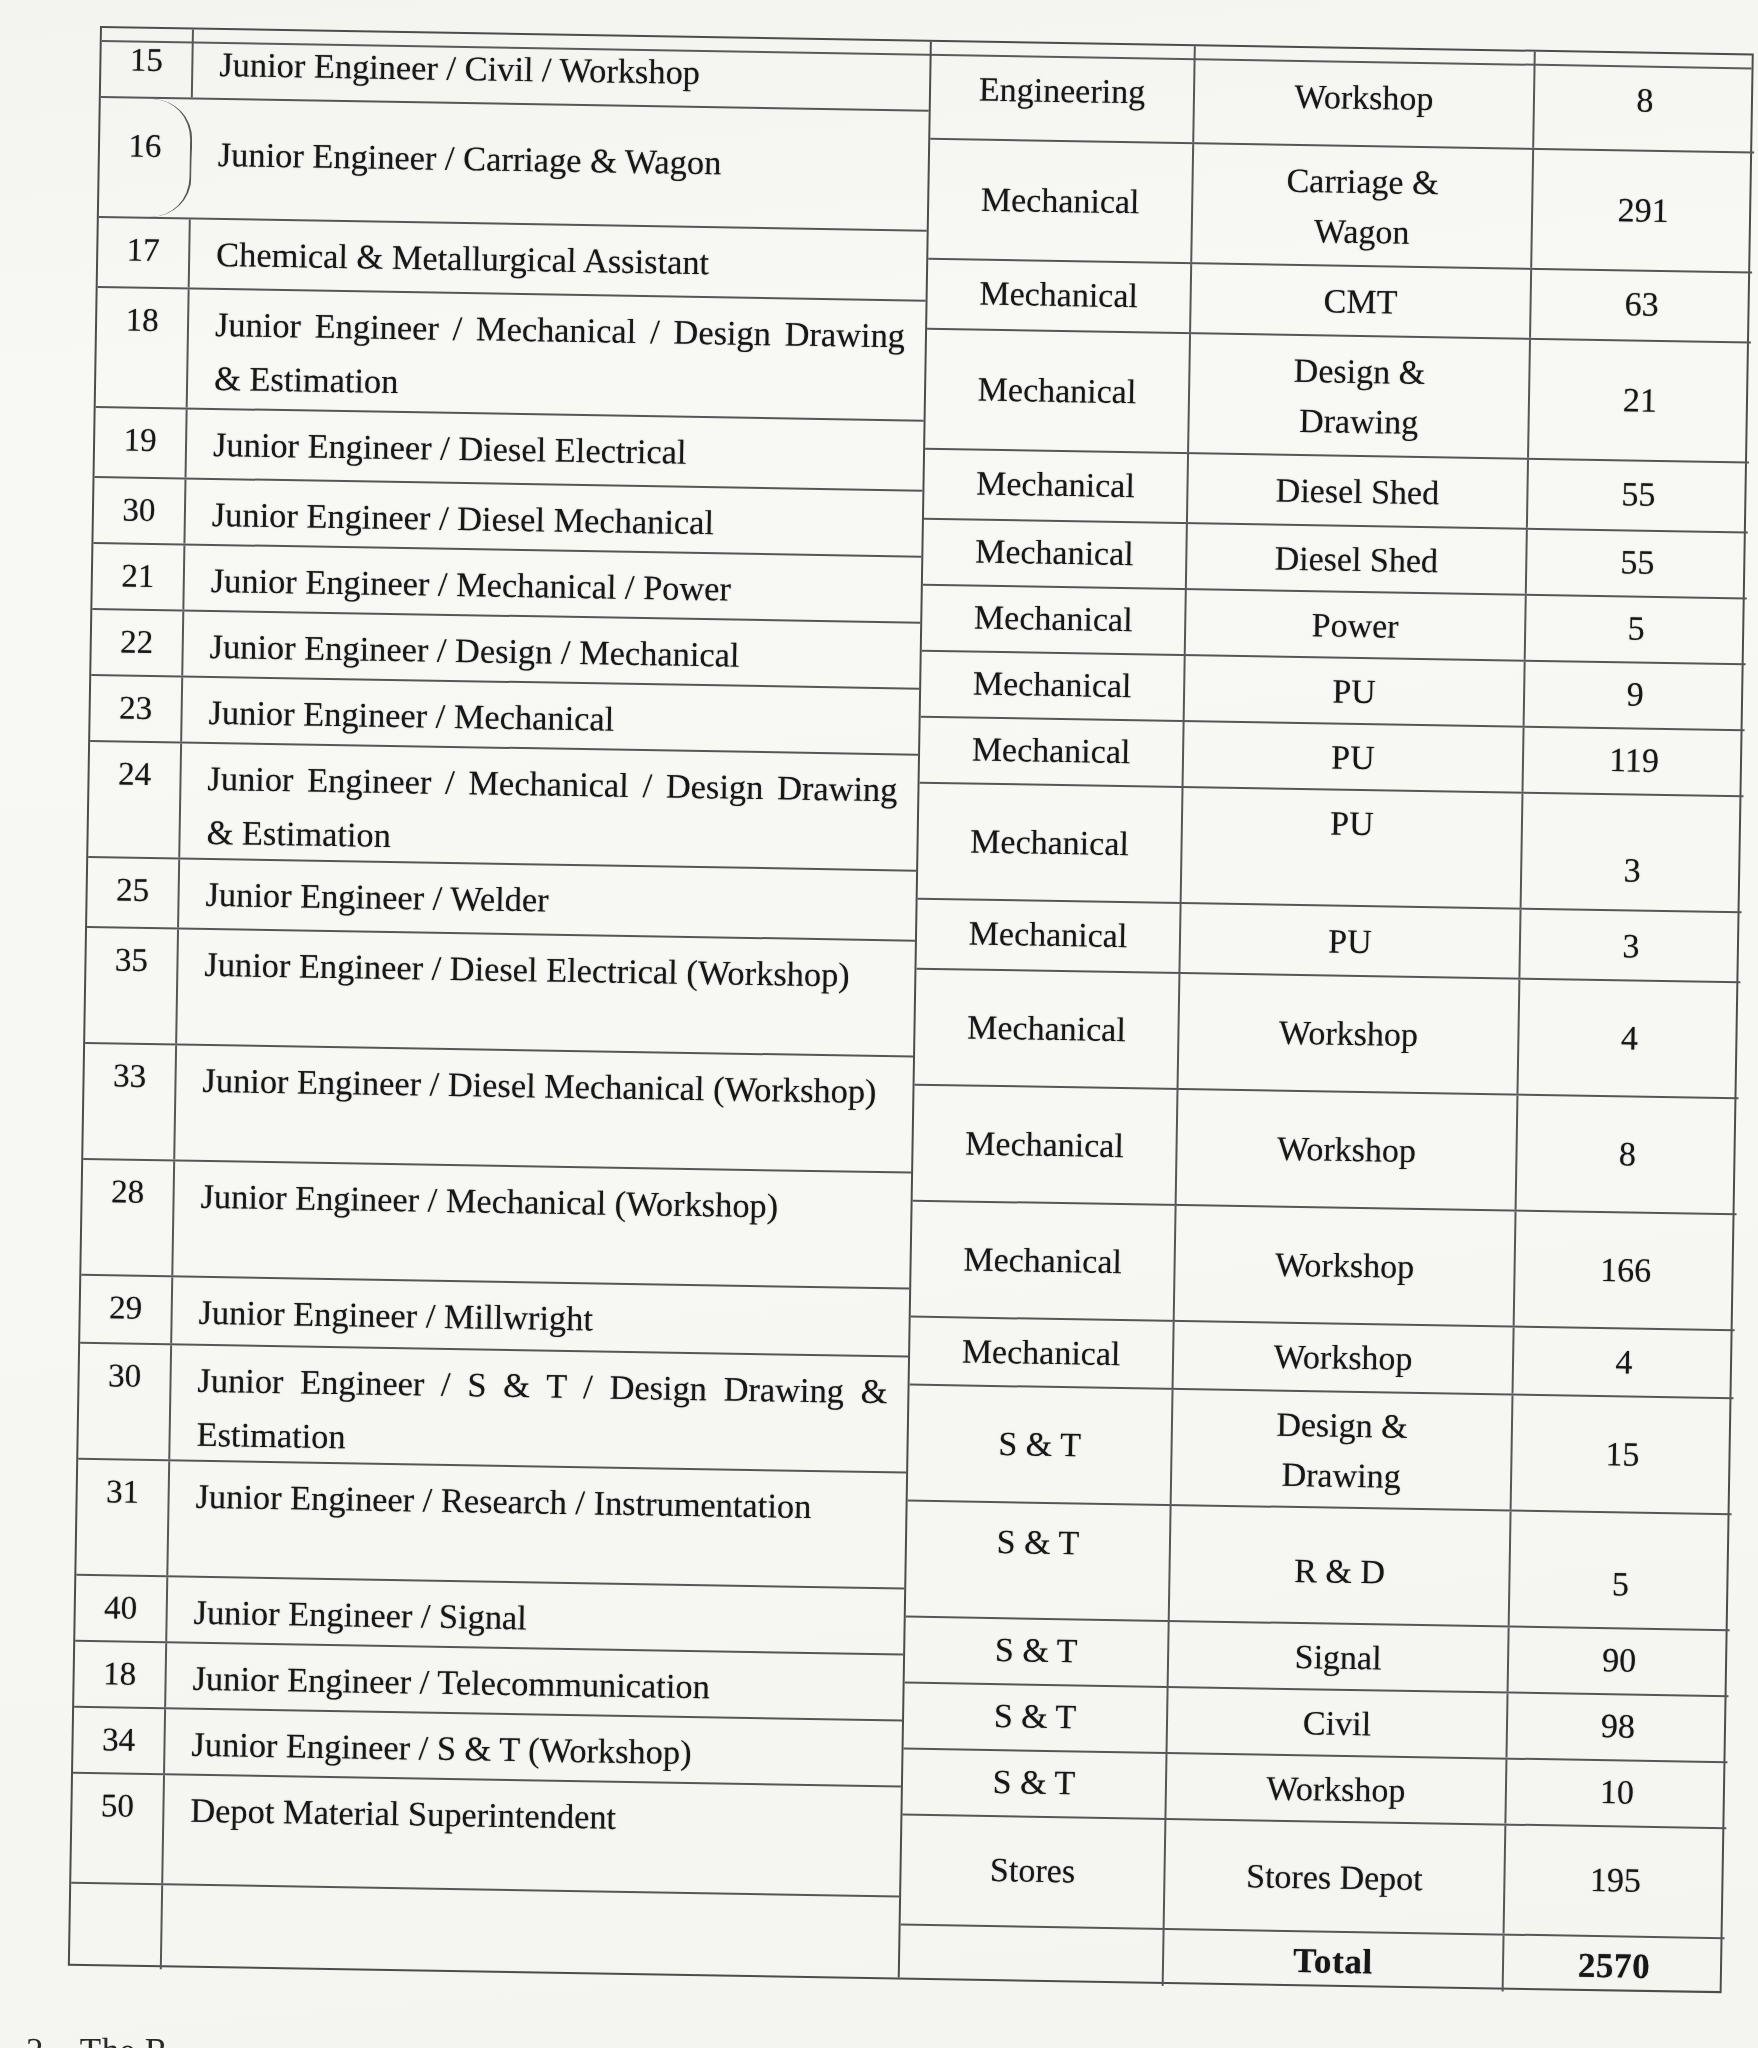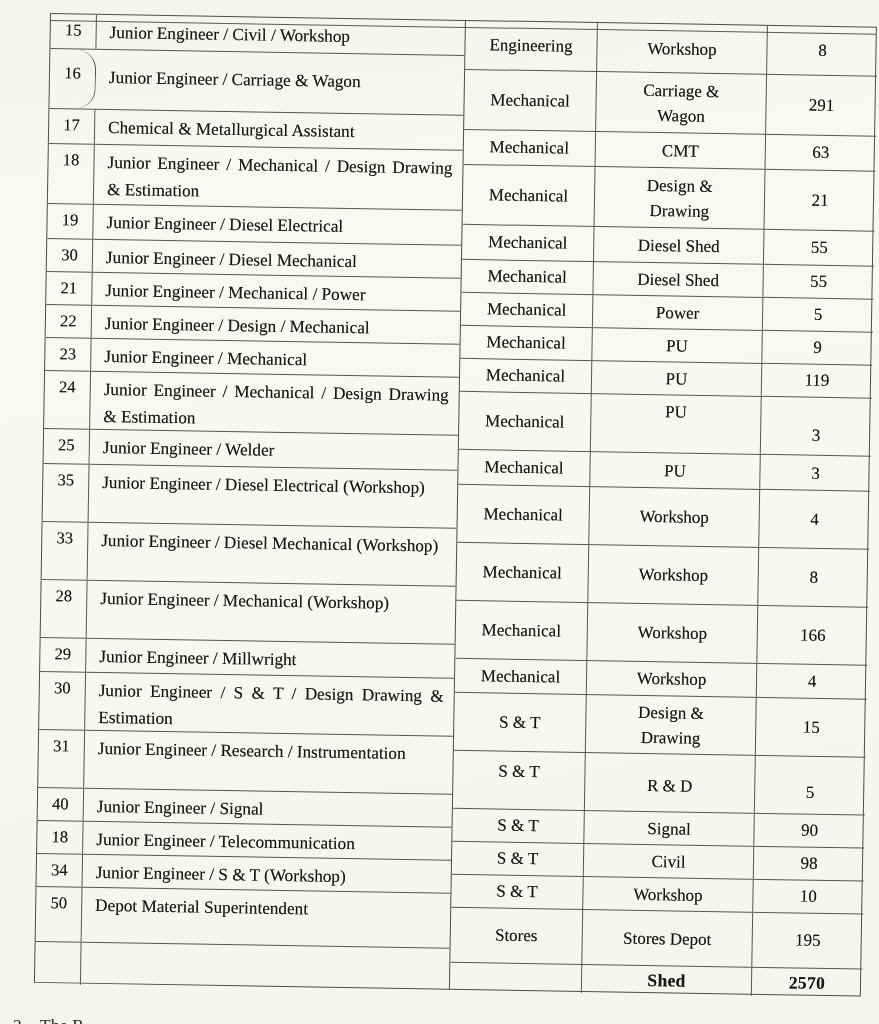--- a/index.html
+++ b/index.html
@@ -289,20 +289,20 @@
       <div class="rrow" style="height: 55px;">
         <div class="cell-dept">Stores</div>
         <div class="cell-unit">
           <div class="in">Stores Depot</div>
         </div>
         <div class="cell-cnt">195</div>
       </div>
       <div class="rrow" style="height: 28px;">
         <div class="cell-dept"></div>
         <div class="cell-unit">
-          <div class="in total-label">Shed</div>
+          <div class="in total-label">Total</div>
         </div>
         <div class="cell-cnt total-value">2570</div>
       </div>
     </div>
 </div>
 
 <div class="footnote">2.   The R</div>
 
 </body></html>

